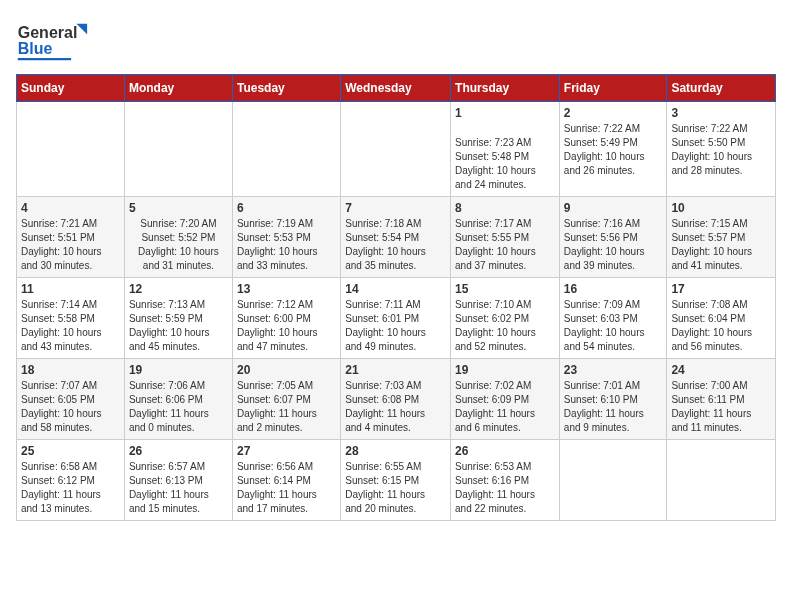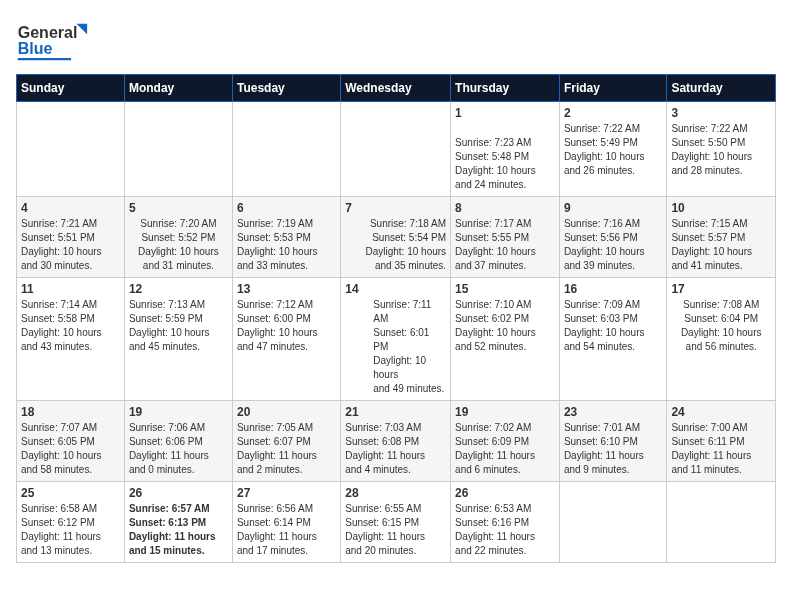--- a/index.html
+++ b/index.html
@@ -29,21 +29,21 @@
       font-size: 16px;
       font-weight: bold;
       color: #333;
     }
     .calendar {
       width: 100%;
       border-collapse: collapse;
       font-size: 10.5px;
     }
     .calendar th {
-      background: #0f172a;
+      background: #b91c1c;
       color: #fff;
       padding: 6px 4px;
       text-align: left;
       font-size: 12px;
       font-weight: bold;
       border: 1px solid #1565c0;
     }
     .calendar td {
       vertical-align: top;
       border: 1px solid #ccc;
@@ -155,21 +155,21 @@
         </td>
         <td>
           <span class="day-num">6</span>
           <div class="day-info" style="white-space: pre-line;">Sunrise: 7:19 AM
 Sunset: 5:53 PM
 Daylight: 10 hours
 and 33 minutes.</div>
         </td>
         <td>
           <span class="day-num">7</span>
-          <div class="day-info" style="white-space: pre-line; text-align: right;">Sunrise: 7:18 AM
+          <div class="day-info" style="white-space: pre-line;">Sunrise: 7:18 AM
 Sunset: 5:54 PM
 Daylight: 10 hours
 and 35 minutes.</div>
         </td>
         <td>
           <span class="day-num">8</span>
           <div class="day-info" style="white-space: pre-line;">Sunrise: 7:17 AM
 Sunset: 5:55 PM
 Daylight: 10 hours
 and 37 minutes.</div>
@@ -206,42 +206,42 @@
         </td>
         <td>
           <span class="day-num">13</span>
           <div class="day-info" style="white-space: pre-line;">Sunrise: 7:12 AM
 Sunset: 6:00 PM
 Daylight: 10 hours
 and 47 minutes.</div>
         </td>
         <td>
           <span class="day-num">14</span>
-          <div class="day-info" style="white-space: pre-line; margin-left: 28px;">Sunrise: 7:11 AM
+          <div class="day-info" style="white-space: pre-line;">Sunrise: 7:11 AM
 Sunset: 6:01 PM
 Daylight: 10 hours
 and 49 minutes.</div>
         </td>
         <td>
           <span class="day-num">15</span>
           <div class="day-info" style="white-space: pre-line;">Sunrise: 7:10 AM
 Sunset: 6:02 PM
 Daylight: 10 hours
 and 52 minutes.</div>
         </td>
         <td>
           <span class="day-num">16</span>
           <div class="day-info" style="white-space: pre-line;">Sunrise: 7:09 AM
 Sunset: 6:03 PM
 Daylight: 10 hours
 and 54 minutes.</div>
         </td>
         <td>
           <span class="day-num">17</span>
-          <div class="day-info" style="white-space: pre-line; text-align: center;">Sunrise: 7:08 AM
+          <div class="day-info" style="white-space: pre-line;">Sunrise: 7:08 AM
 Sunset: 6:04 PM
 Daylight: 10 hours
 and 56 minutes.</div>
         </td>
       </tr>
       <tr>
         <td>
           <span class="day-num">18</span>
           <div class="day-info" style="white-space: pre-line;">Sunrise: 7:07 AM
 Sunset: 6:05 PM
@@ -294,21 +294,21 @@
       <tr>
         <td>
           <span class="day-num">25</span>
           <div class="day-info" style="white-space: pre-line;">Sunrise: 6:58 AM
 Sunset: 6:12 PM
 Daylight: 11 hours
 and 13 minutes.</div>
         </td>
         <td>
           <span class="day-num">26</span>
-          <div class="day-info" style="white-space: pre-line; font-weight: bold;">Sunrise: 6:57 AM
+          <div class="day-info" style="white-space: pre-line;">Sunrise: 6:57 AM
 Sunset: 6:13 PM
 Daylight: 11 hours
 and 15 minutes.</div>
         </td>
         <td>
           <span class="day-num">27</span>
           <div class="day-info" style="white-space: pre-line;">Sunrise: 6:56 AM
 Sunset: 6:14 PM
 Daylight: 11 hours
 and 17 minutes.</div>

